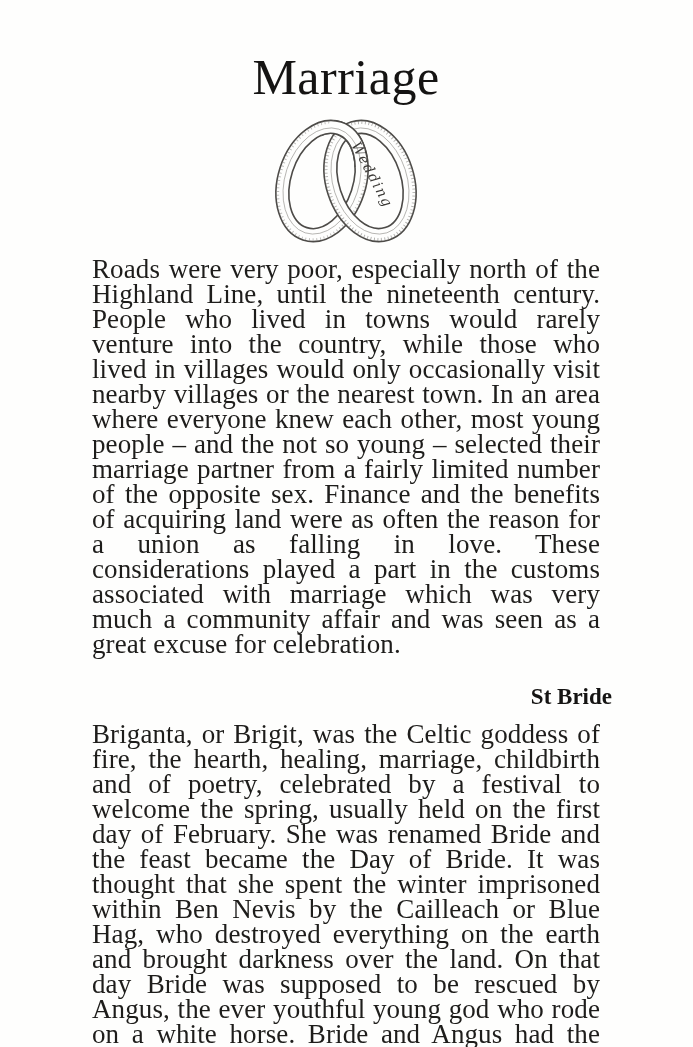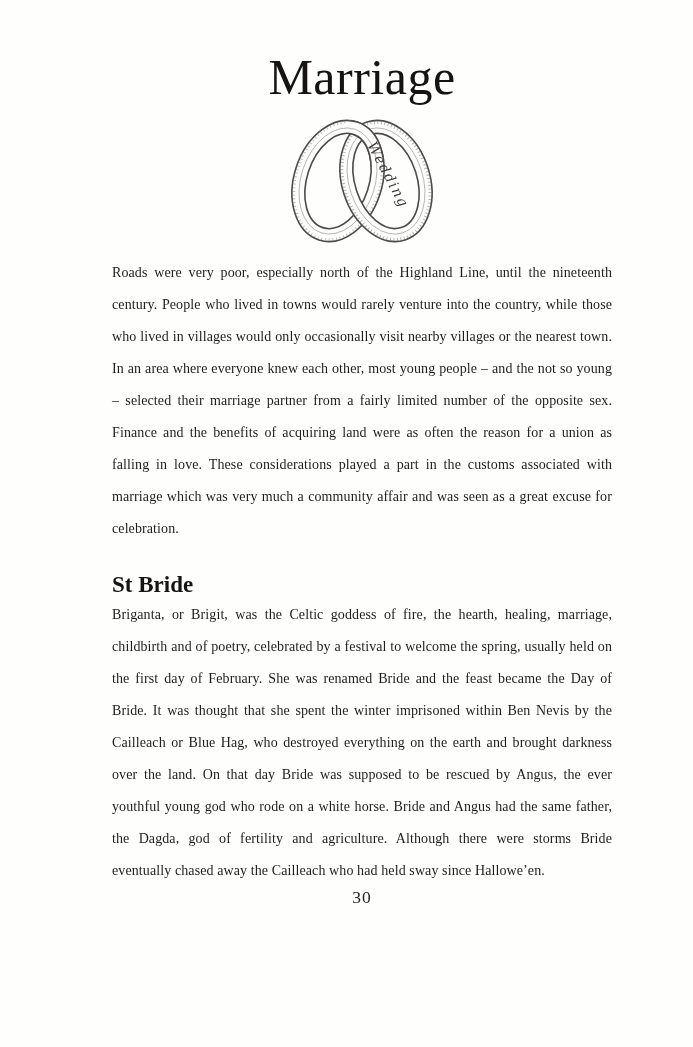--- a/index.html
+++ b/index.html
@@ -7,21 +7,21 @@
     padding: 0;
     background: #ffffff;
   }
   .page {
     position: relative;
     width: 693px;
     height: 1047px;
     margin: 0 auto;
     background: #fefefd;
     box-sizing: border-box;
-    padding: 50px 81px 0 112px;
+    padding: 50px 81px 0 80px;
     font-family: "Liberation Serif", "DejaVu Serif", serif;
     color: #1e1d1b;
     overflow: hidden;
   }
   h1.title {
     margin: 0;
     font-size: 50px;
     line-height: 1.1;
     font-weight: 400;
     text-align: center;
@@ -30,35 +30,35 @@
   }
   .illustration {
     text-align: center;
     margin: 6px 0 4px 0;
     height: 142px;
   }
   .illustration svg {
     display: inline-block;
   }
   p.body {
-    margin: 0;
-    font-size: 14px;
-    line-height: 32px;
+    margin: 12px;
+    font-size: 27px;
+    line-height: 25px;
     text-align: justify;
     letter-spacing: 0.1px;
   }
   p.first {
     margin-top: 2px;
   }
   h2.section-heading {
     margin: 27px 0 1px 0;
     font-size: 23px;
     line-height: 1.15;
     font-weight: 700;
-    text-align: left;
+    text-align: right;
     color: #151413;
   }
   p.indent {
     text-indent: 33px;
   }
   .page-number {
     text-align: center;
     font-size: 17.5px;
     letter-spacing: 1px;
     color: #262522;

